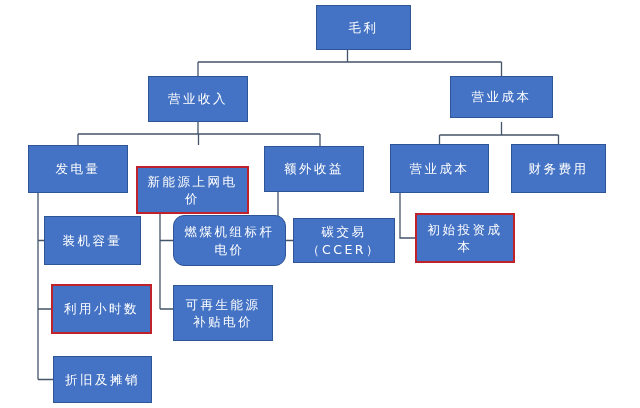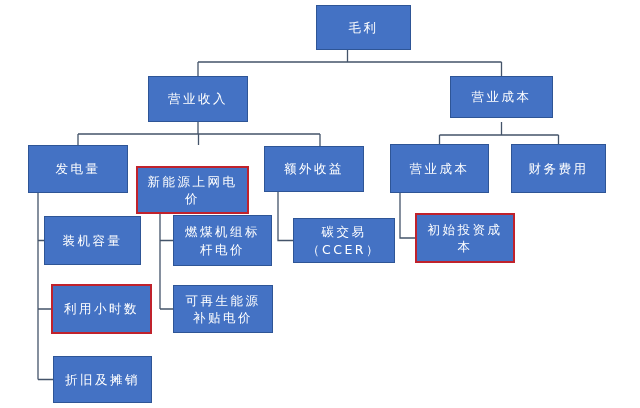--- a/index.html
+++ b/index.html
@@ -45,25 +45,25 @@
   
   .pos-gross-profit            {left:316px;top:5px;  width:95px; height:45px;}
   .pos-operating-revenue       {left:148px;top:76px; width:100px;height:46px;}
   .pos-operating-cost          {left:450px;top:76px; width:103px;height:42px;}
   .pos-power-generation        {left:28px; top:145px;width:100px;height:48px;}
   .pos-new-energy-grid-price   {left:136px;top:145px;width:113px;height:48px;margin-top:21px;}
   .pos-extra-income            {left:264px;top:146px;width:100px;height:46px;}
   .pos-depreciation-amortization{left:390px;top:144px;width:99px;height:49px;}
   .pos-financial-expenses      {left:511px;top:144px;width:95px; height:49px;}
   .pos-installed-capacity      {left:44px; top:216px;width:97px; height:49px;}
-  .pos-coal-benchmark-price    {left:173px;top:215px;width:99px; height:51px;}
+  .pos-coal-benchmark-price    {left:173px;top:215px;width:113px; height:51px;border-radius:11px;}
   .pos-carbon-trading-ccer     {left:293px;top:218px;width:102px;height:45px;}
   .pos-initial-investment-cost {left:415px;top:213px;width:100px;height:50px;}
   .pos-utilization-hours       {left:51px; top:284px;width:101px;height:50px;}
-  .pos-renewable-subsidy-price {left:173px;top:285px;width:100px;height:48px;}
+  .pos-renewable-subsidy-price {left:173px;top:285px;width:100px;height:56px;}
   .pos-plant-power-rate        {left:53px; top:356px;width:99px; height:47px;}
 </style>
 </head>
 <body>
 
 <div id="canvas">
 
   <svg id="connector-layer" viewBox="0 0 640 408" xmlns="http://www.w3.org/2000/svg">
     <path d="M347.5 50 V62 M198 62 H501.5 M198 62 V76 M501.5 62 V76"></path>
     <path d="M198 122 V134 M78 134 H320 M78 134 V145 M198.5 134 V145 M320 134 V146"></path>

